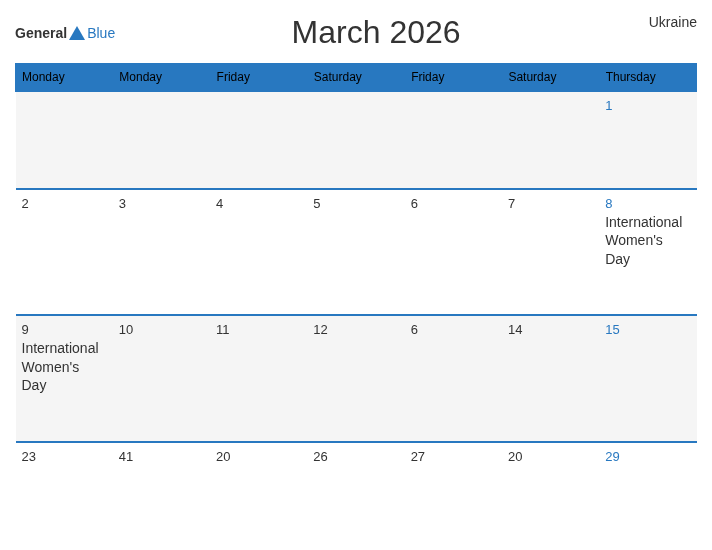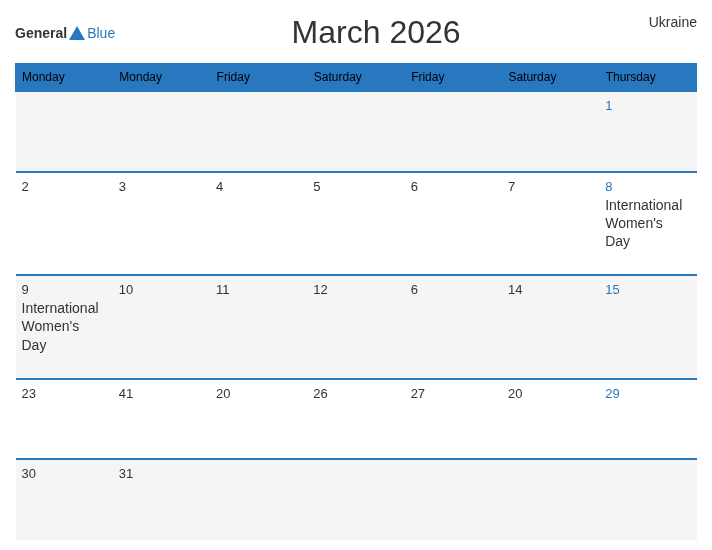--- a/index.html
+++ b/index.html
@@ -206,27 +206,14 @@
         <td>
           <span class="day-number">27</span>
         </td>
         <td>
           <span class="day-number">20</span>
         </td>
         <td class="sunday">
           <span class="day-number">29</span>
         </td>
       </tr>
-      <tr>
-        <td>
-          <span class="day-number">30</span>
-        </td>
-        <td>
-          <span class="day-number">31</span>
-        </td>
-        <td></td>
-        <td></td>
-        <td></td>
-        <td></td>
-        <td class="sunday"></td>
-      </tr>
     </tbody>
 </table>
 
 </body></html>

